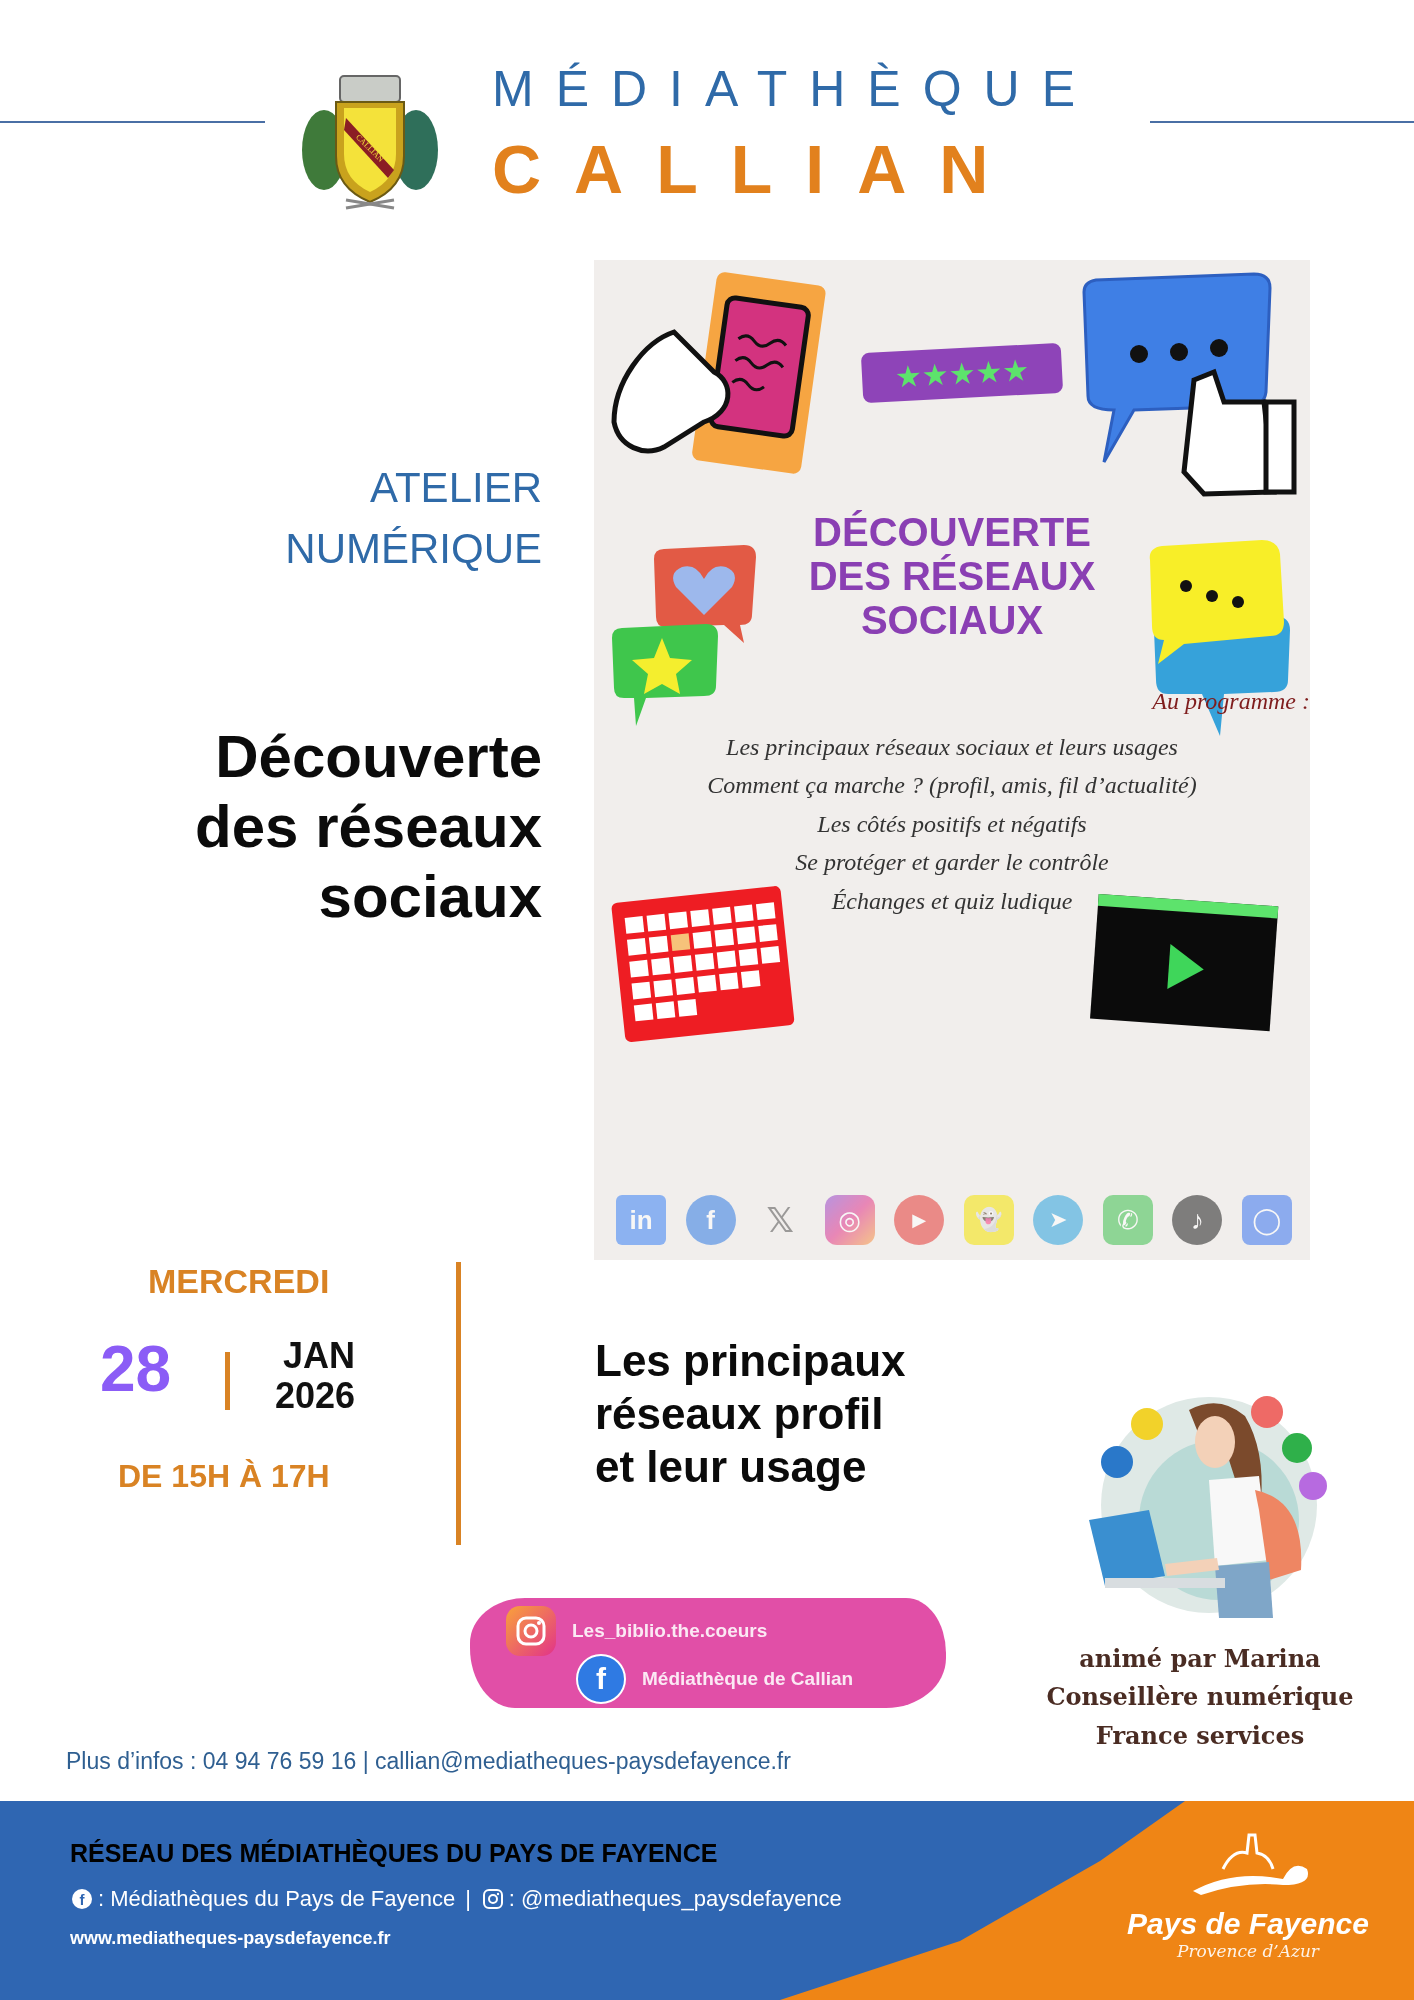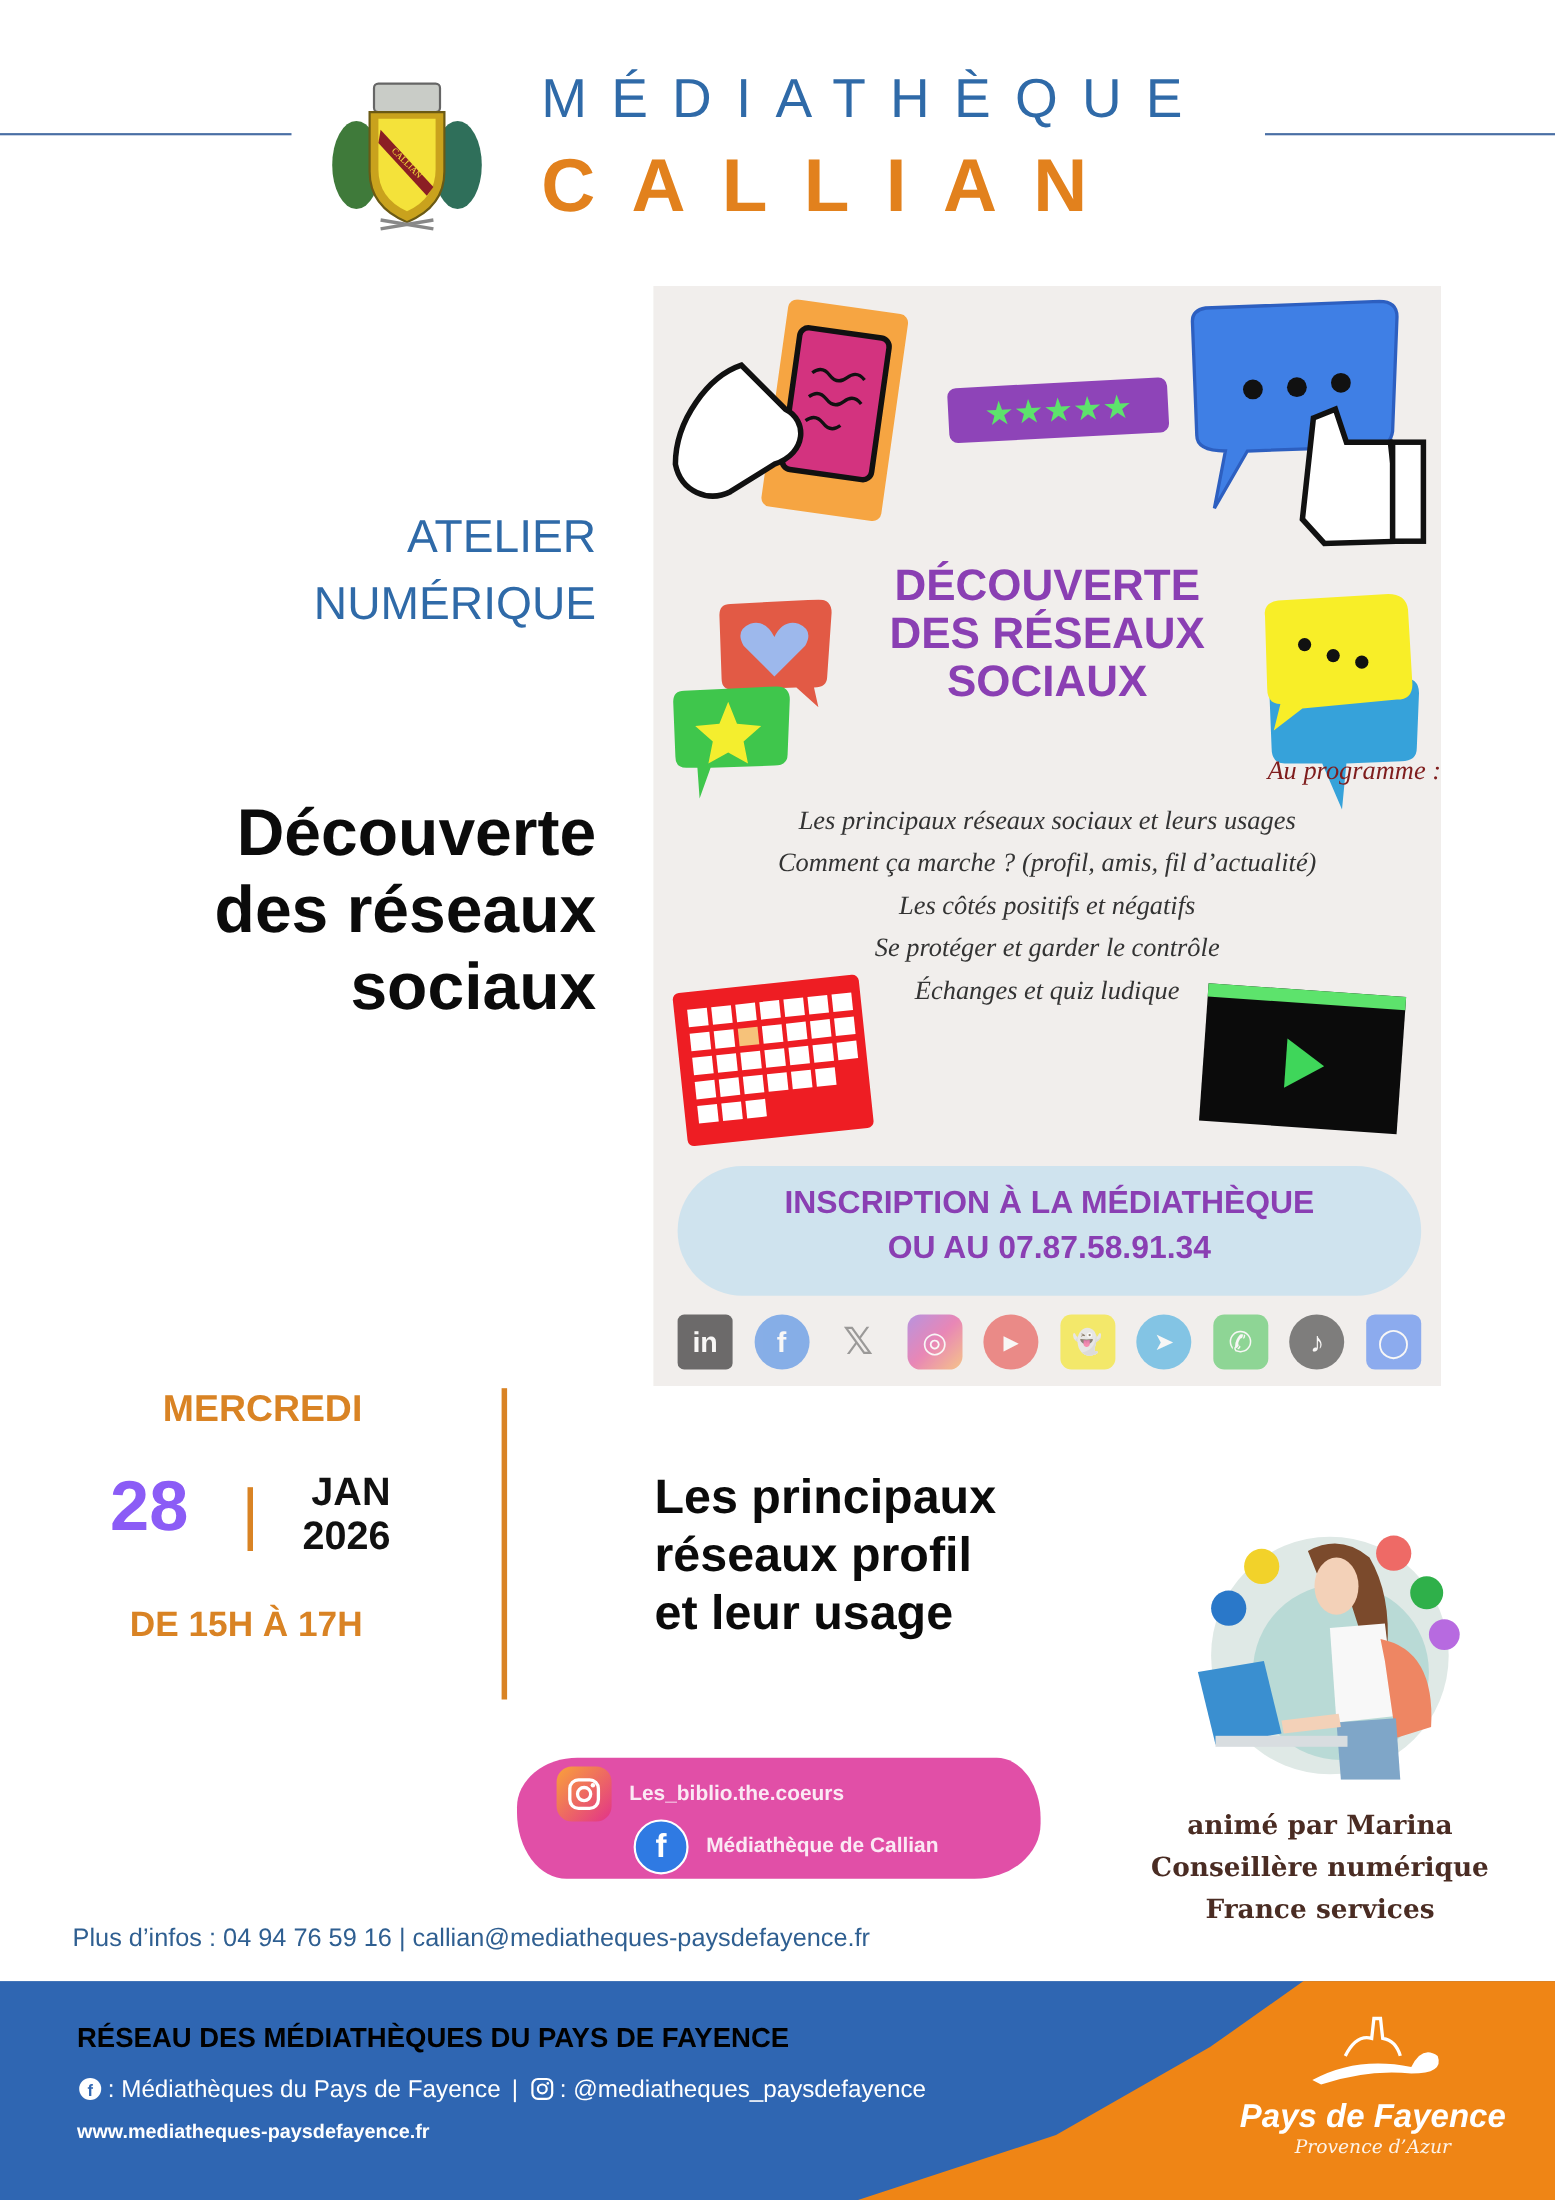--- a/index.html
+++ b/index.html
@@ -186,27 +186,23 @@
   </svg>
 
   <svg class="abs" style="left:490px;top:630px" width="200" height="150" viewBox="0 0 200 150">
     <g transform="rotate(4 100 75)">
       <rect x="10" y="10" width="180" height="125" fill="#0b0b0b"></rect>
       <rect x="10" y="10" width="180" height="12" fill="#5de36c"></rect>
       <polygon points="85,55 85,100 120,78" fill="#3fd65a"></polygon>
     </g>
   </svg>
 
-  <div class="inscr">
-    <div>INSCRIPTION À LA MÉDIATHÈQUE</div>
-    <div>OU AU 07.87.58.91.34</div>
-  </div>
 
   <div class="icons-row">
-    <div class="sicon" style="background:#000000;border-radius:6px;">in</div>
+    <div class="sicon" style="background:#3b82f6;border-radius:6px;">in</div>
     <div class="sicon" style="background:#2f7ae3;border-radius:50%;">f</div>
     <div class="sicon" style="color:#555;font-size:34px;">𝕏</div>
     <div class="sicon" style="background:linear-gradient(135deg,#8a4bd6,#e2338a,#f9a23a);border-radius:12px;">◎</div>
     <div class="sicon" style="background:#e53935;border-radius:50%;font-size:18px;">▶</div>
     <div class="sicon" style="background:#f5e400;border-radius:10px;font-size:22px;">👻</div>
     <div class="sicon" style="background:#2aa3de;border-radius:50%;font-size:22px;">➤</div>
     <div class="sicon" style="background:#3fc24f;border-radius:10px;">✆</div>
     <div class="sicon" style="background:#222;border-radius:50%;">♪</div>
     <div class="sicon" style="background:#3a76f0;border-radius:8px;">◯</div>
   </div>

